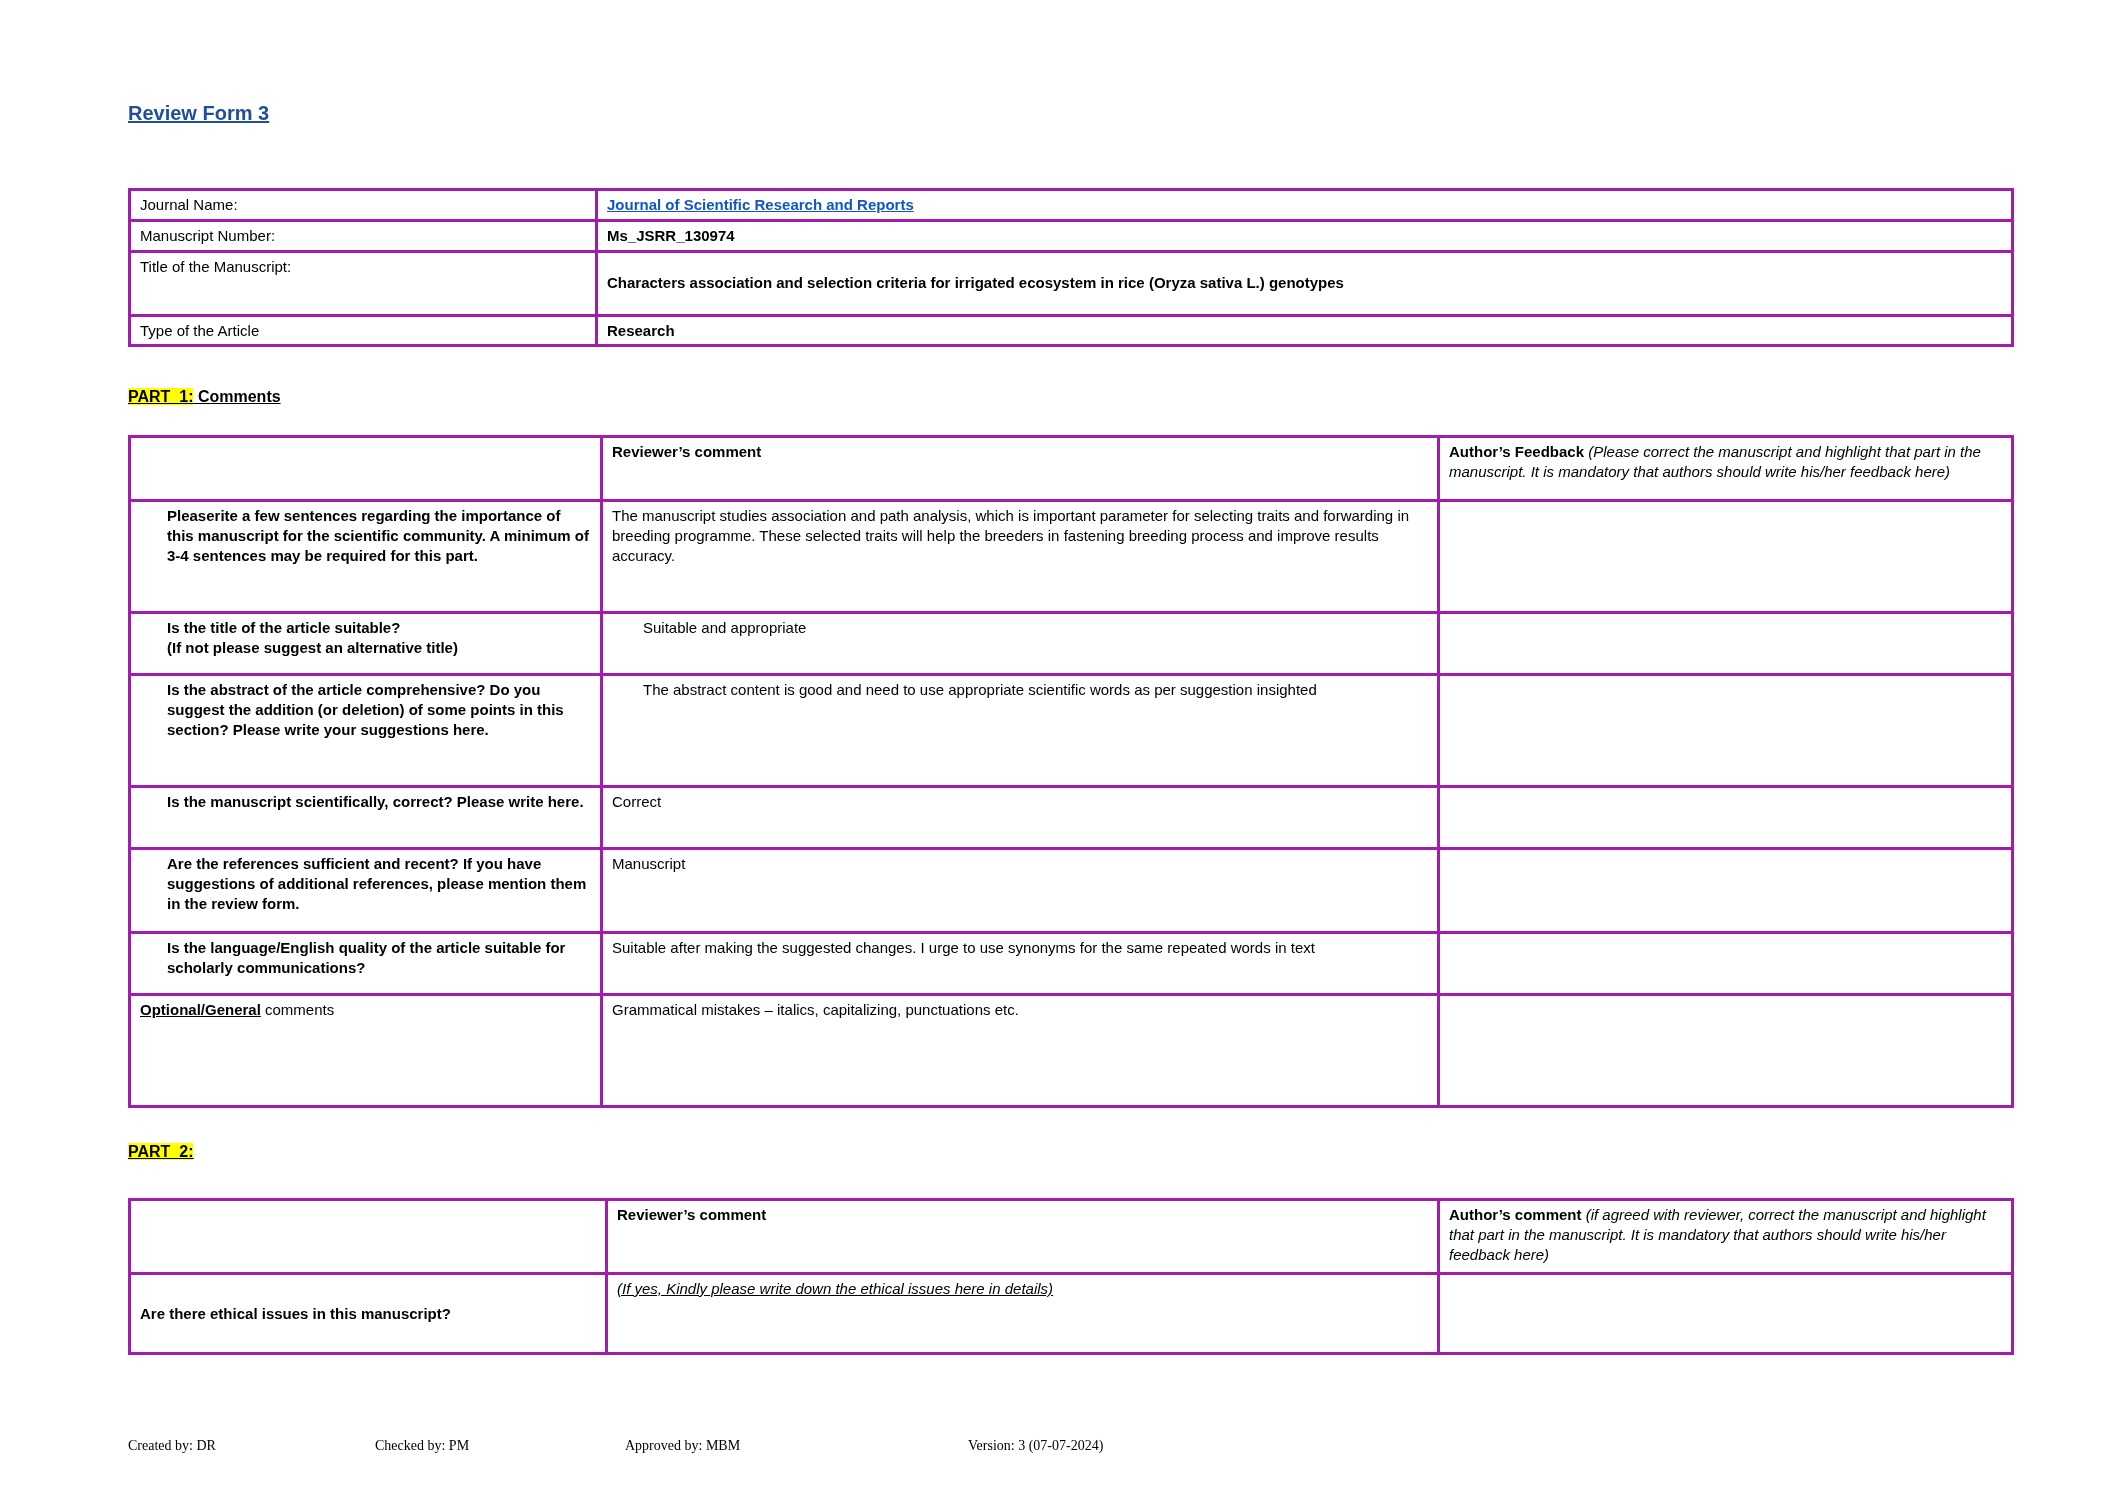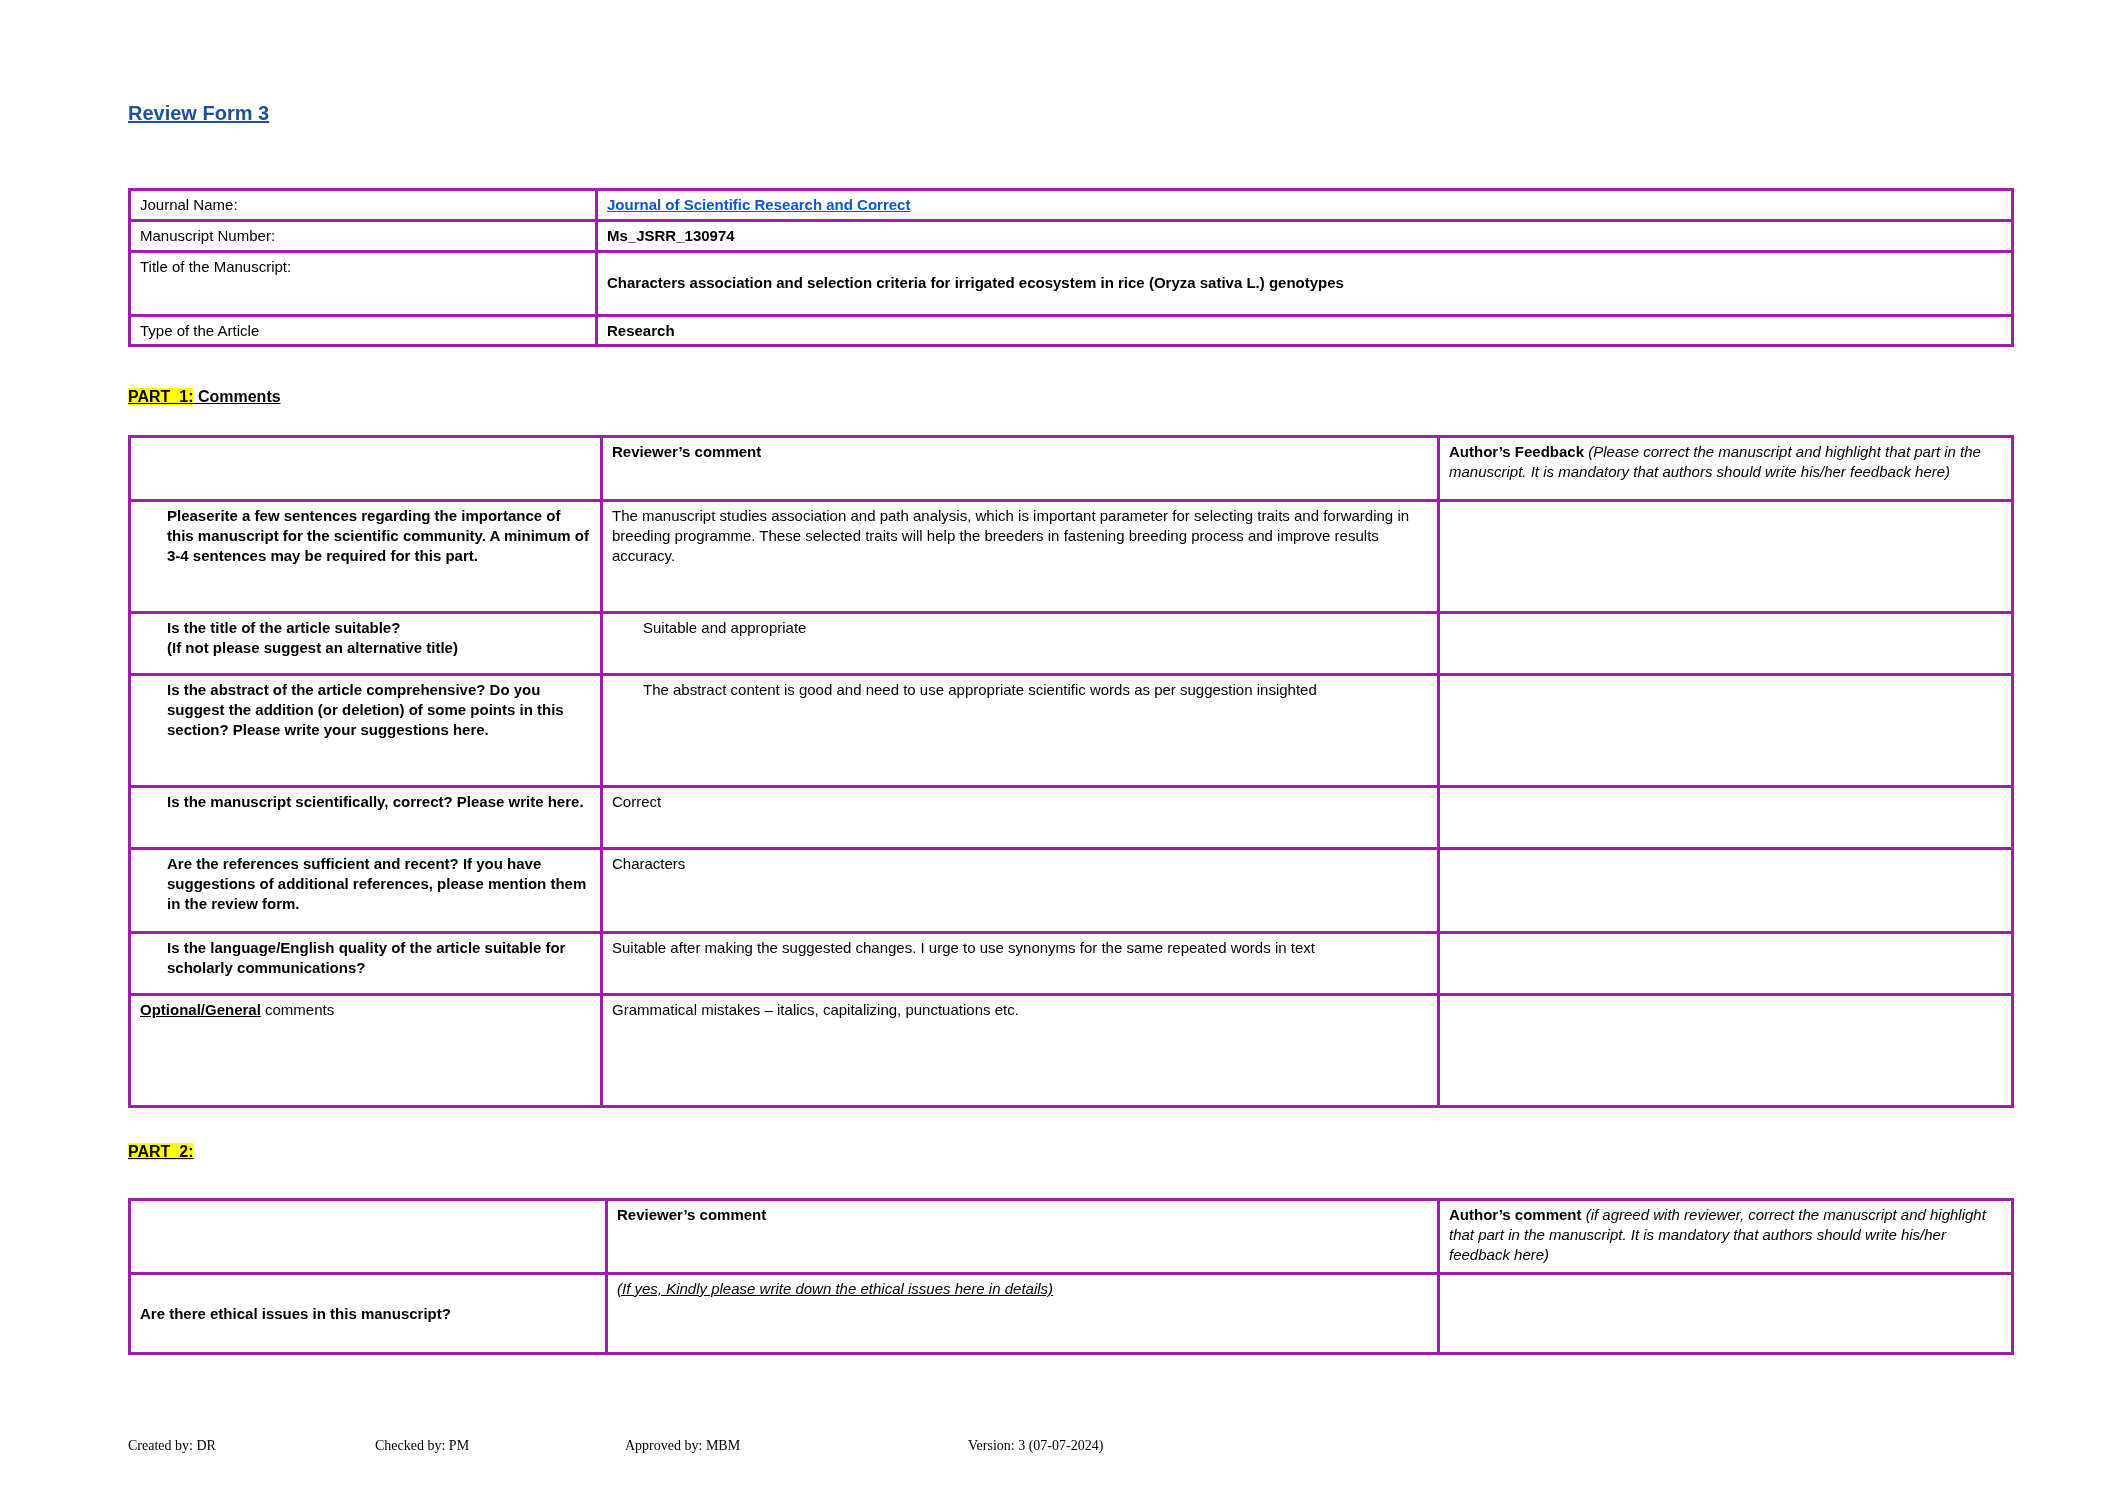--- a/index.html
+++ b/index.html
@@ -76,21 +76,21 @@
   <div class="doc-title">Review Form 3</div>
 
   <table class="info-table">
     <colgroup>
         <col style="width:467px">
         <col style="width:1416px">
       </colgroup>
     <tbody>
         <tr class="r1">
       <td>Journal Name:</td>
-      <td><a class="journal-link" href="#">Journal of Scientific Research and Correct</a></td>
+      <td><a class="journal-link" href="#">Journal of Scientific Research and Reports</a></td>
     </tr>
     <tr class="r2">
       <td>Manuscript Number:</td>
       <td class="val">Ms_JSRR_130974</td>
     </tr>
     <tr class="r3">
       <td>Title of the Manuscript:</td>
       <td class="val val-mid">Characters association and selection criteria for irrigated ecosystem in rice (Oryza sativa L.) genotypes</td>
     </tr>
     <tr class="r4">
@@ -132,21 +132,21 @@
       <td class="comment-indent">The abstract content is good and need to use appropriate scientific words as per suggestion insighted</td>
       <td></td>
     </tr>
     <tr class="r4">
       <td class="question">Is the manuscript scientifically, correct? Please write here.</td>
       <td>Correct</td>
       <td></td>
     </tr>
     <tr class="r5">
       <td class="question">Are the references sufficient and recent? If you have suggestions of additional references, please mention them in the review form.</td>
-      <td>Characters</td>
+      <td>Manuscript</td>
       <td></td>
     </tr>
     <tr class="r6">
       <td class="question">Is the language/English quality of the article suitable for scholarly communications?</td>
       <td>Suitable after making the suggested changes. I urge to use synonyms for the same repeated words in text</td>
       <td></td>
     </tr>
     <tr class="r7">
       <td class="question-flat"><span class="underline-bold">Optional/General</span><span> comments</span></td>
       <td>Grammatical mistakes – italics, capitalizing, punctuations etc.</td>

